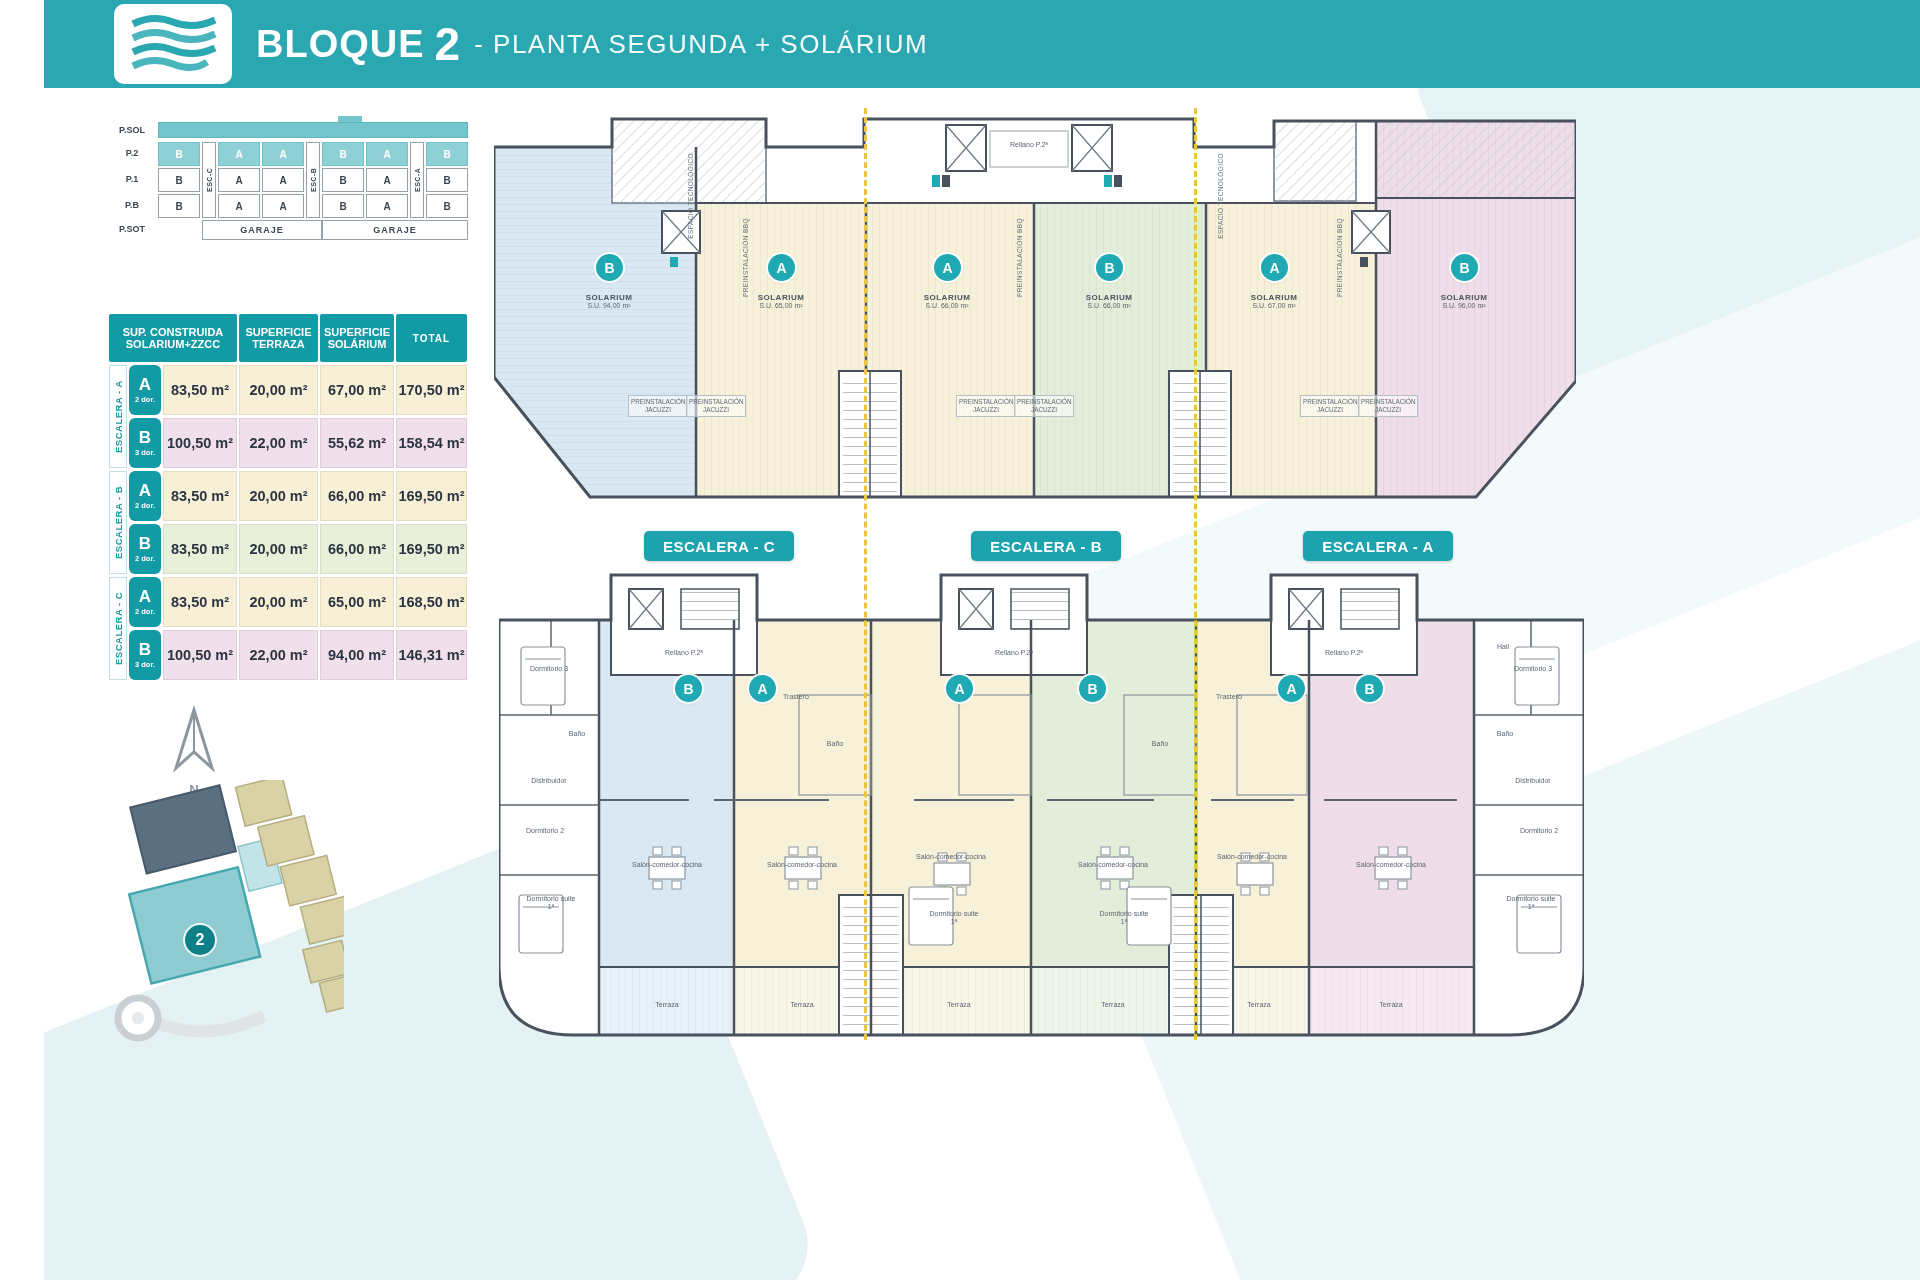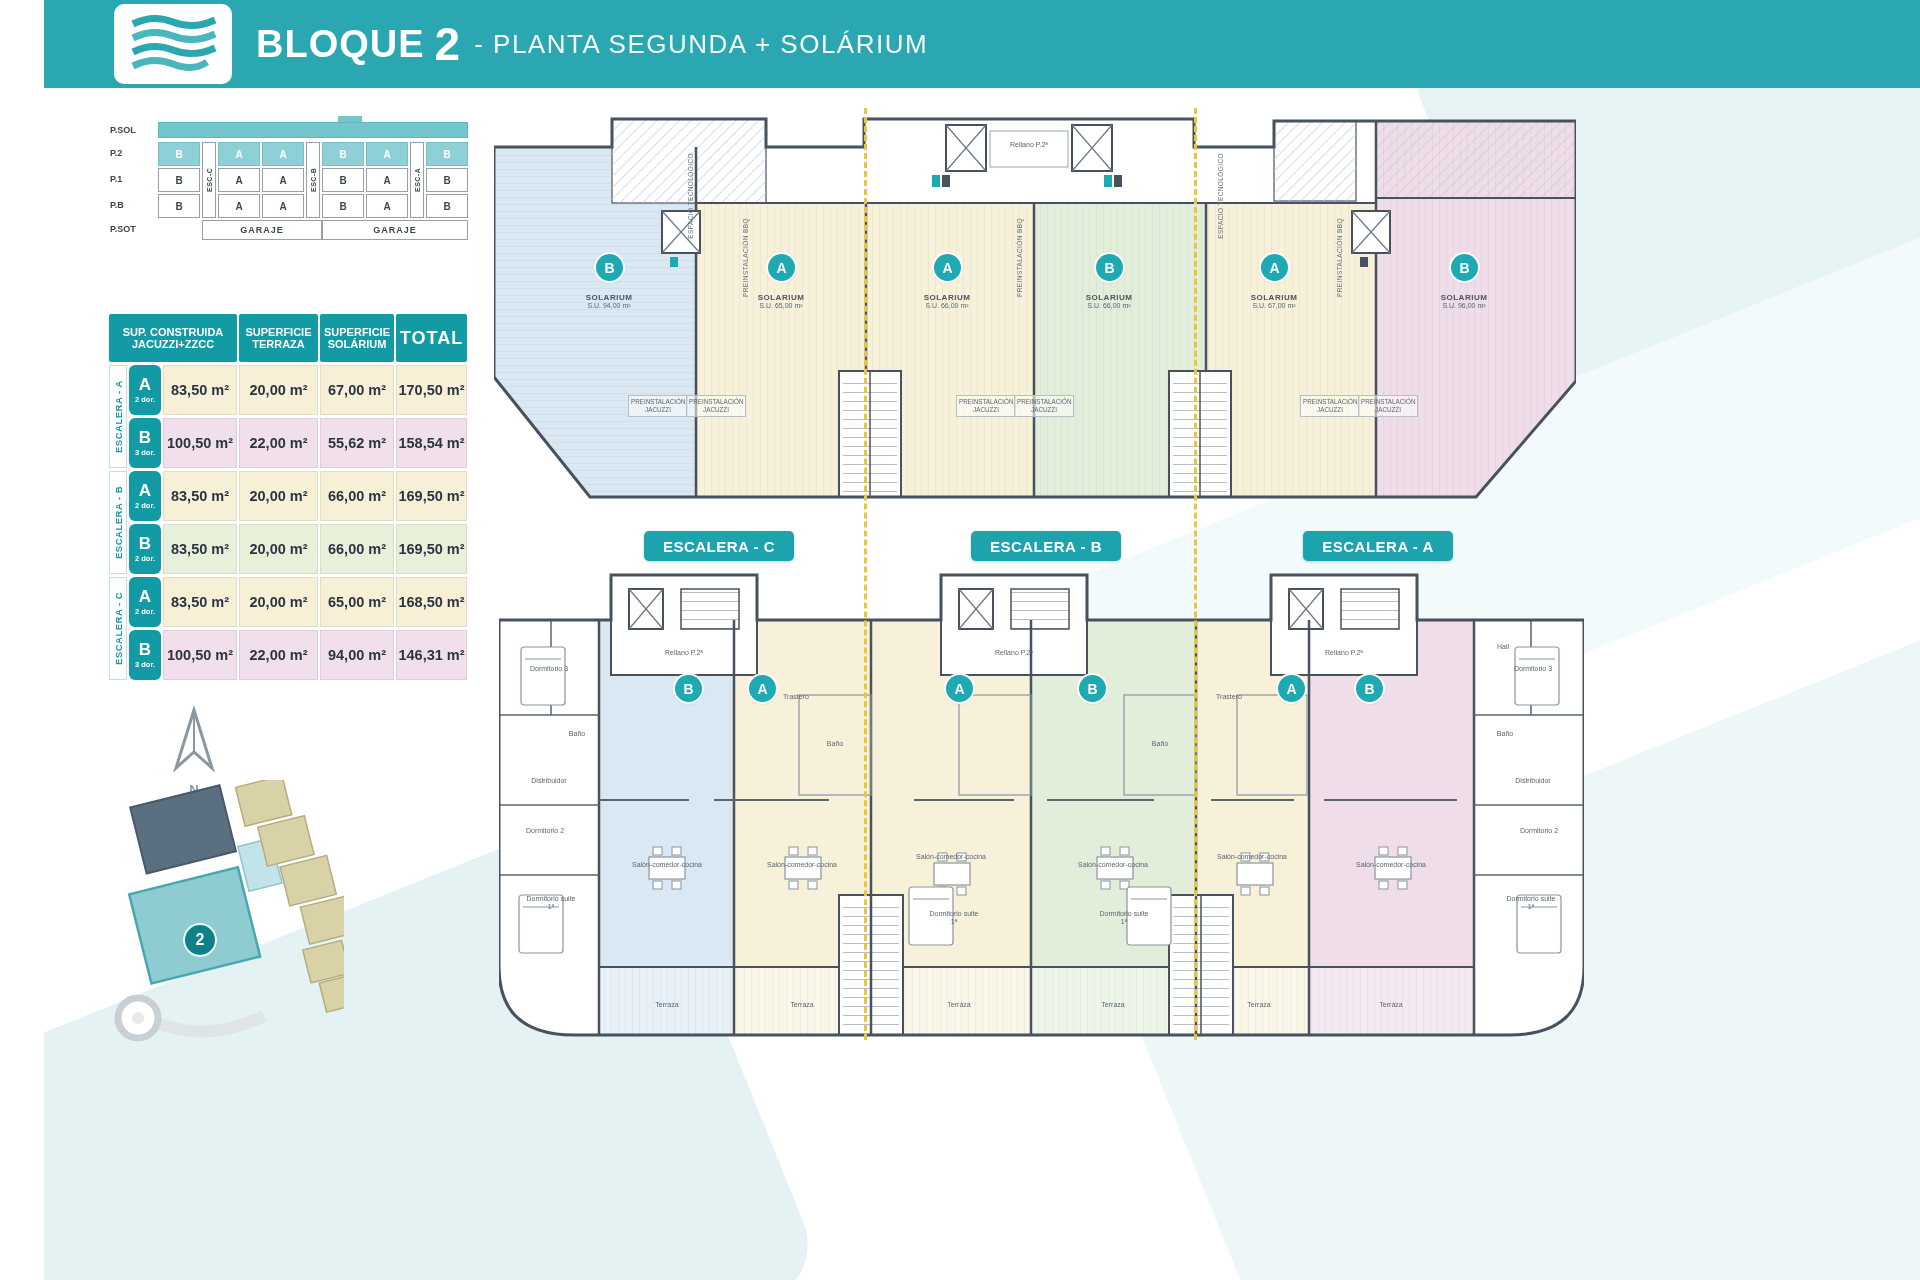--- a/index.html
+++ b/index.html
@@ -21,37 +21,37 @@
   .ht-num{font-size:46px;font-weight:bold;margin-left:10px;}
   .ht-rest{font-size:26px;font-weight:300;margin-left:14px;letter-spacing:1.5px;opacity:.95;}
 
   
   .stack{position:absolute;left:66px;top:116px;width:368px;height:132px;z-index:3;}
   .sc{position:absolute;border:1px solid #98a0a8;background:#fff;display:flex;align-items:center;
       justify-content:center;font-size:10px;font-weight:bold;color:#3c4650;box-sizing:border-box;}
   .sc.hl{background:#8fd0d6;color:#fff;border-color:#74c2c8;}
   .sc.esc{font-size:7px;writing-mode:vertical-rl;transform:rotate(180deg);letter-spacing:.5px;}
   .sc.gar{font-weight:bold;font-size:9px;letter-spacing:1px;}
-  .flab{position:absolute;width:44px;text-align:left;font-size:9px;color:#3c4650;font-weight:bold;}
+  .flab{position:absolute;width:44px;text-align:center;font-size:9px;color:#3c4650;font-weight:bold;}
   .solbar{position:absolute;left:48px;top:6px;width:310px;height:16px;background:#74c5cc;border:1px solid #5eb6bd;box-sizing:border-box;}
   .solbump{position:absolute;left:228px;top:0px;width:24px;height:7px;background:#74c5cc;}
 
   
   .tbl{position:absolute;left:65px;top:314px;width:358px;z-index:3;}
   .t-title{color:#1b9aa4;margin-bottom:5px;white-space:nowrap;}
   .tt-b{font-size:19px;font-weight:bold;}
   .tt-n{font-size:26px;font-weight:bold;}
   .tt-r{font-size:16px;font-weight:bold;}
   .t-head{display:flex;}
   .th{background:#129aa5;color:#fff;text-align:center;display:flex;flex-direction:column;
       justify-content:center;height:48px;margin-right:2px;border-radius:2px;}
   .th:last-child{margin-right:0;}
   .th .l1{font-size:11px;font-weight:bold;}
   .th .l2{font-size:11px;font-weight:bold;}
-  .th.tot .l1{font-size:18px;letter-spacing:1px;}
+  .th.tot .l1{font-size:10px;letter-spacing:1px;}
   .t-body{position:relative;margin-top:3px;padding-left:20px;}
   .t-row{display:flex;height:50px;margin-bottom:3px;}
   .tc{margin-right:2px;display:flex;align-items:center;justify-content:center;
       font-size:14.5px;font-weight:bold;color:#2b3440;box-sizing:border-box;border:1px solid rgba(0,0,0,.08);}
   .tc:last-child{margin-right:0;}
   .c-unit{width:32px;background:#129aa5;border-radius:6px;flex-direction:column;color:#fff;border:none;}
   .c-unit .ul{font-size:17px;font-weight:bold;line-height:1;}
   .c-unit .ud{font-size:7.5px;margin-top:2px;}
   .c-d1{width:74px;} .c-d2{width:79px;} .c-d3{width:74px;} .c-d4{width:71px;}
   .r-cream .tc:not(.c-unit){background:#f7f0d6;}
@@ -152,21 +152,21 @@
     <div class="sc esc" style="left:300px;top:26px;width:14px;height:76px">ESC-A</div>
 
     <div class="sc gar" style="left:92px;top:104px;width:120px;height:20px">GARAJE</div>
     <div class="sc gar" style="left:212px;top:104px;width:146px;height:20px">GARAJE</div>
   </div>
 
   <div class="tbl">
     <div class="t-head">
       <div class="th" style="width:128px">
         <span class="l1">SUP. CONSTRUIDA</span>
-        <span class="l2">JACUZZI+ZZCC</span>
+        <span class="l2">SOLARIUM+ZZCC</span>
       </div>
       <div class="th" style="width:79px">
         <span class="l1">SUPERFICIE</span>
         <span class="l2">TERRAZA</span>
       </div>
       <div class="th" style="width:74px">
         <span class="l1">SUPERFICIE</span>
         <span class="l2">SOLÁRIUM</span>
       </div>
       <div class="th tot" style="width:71px">

